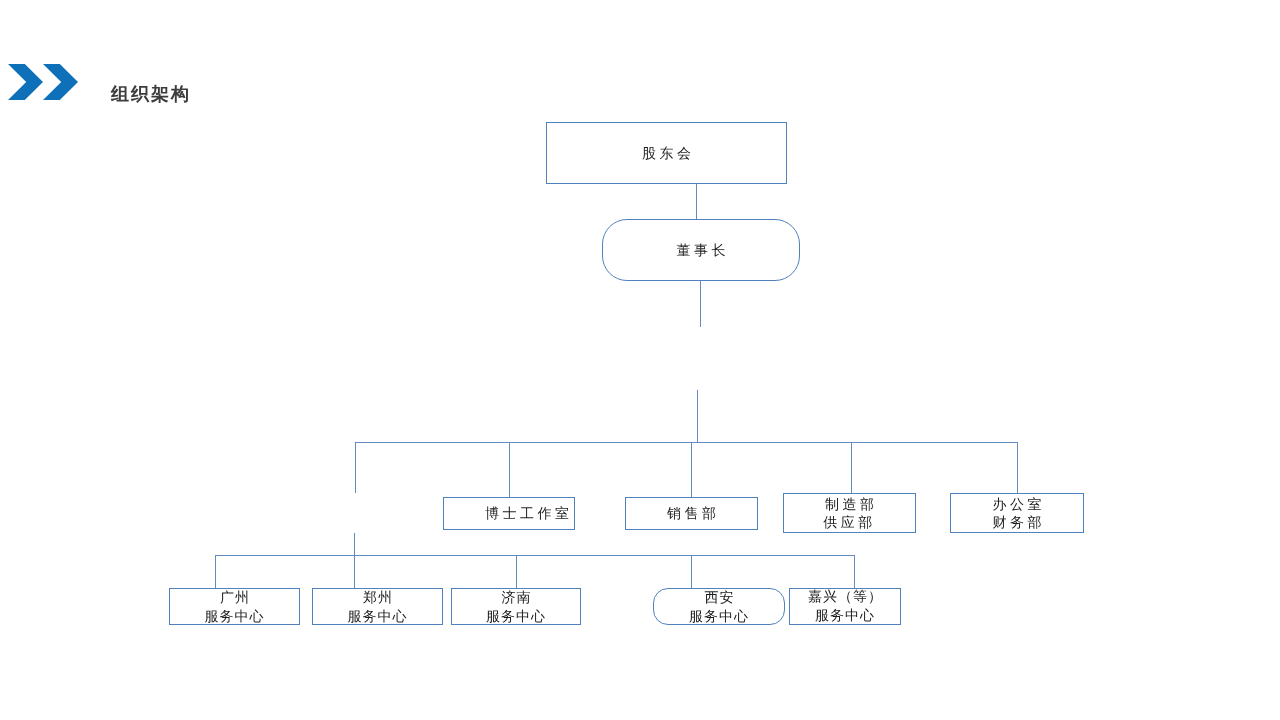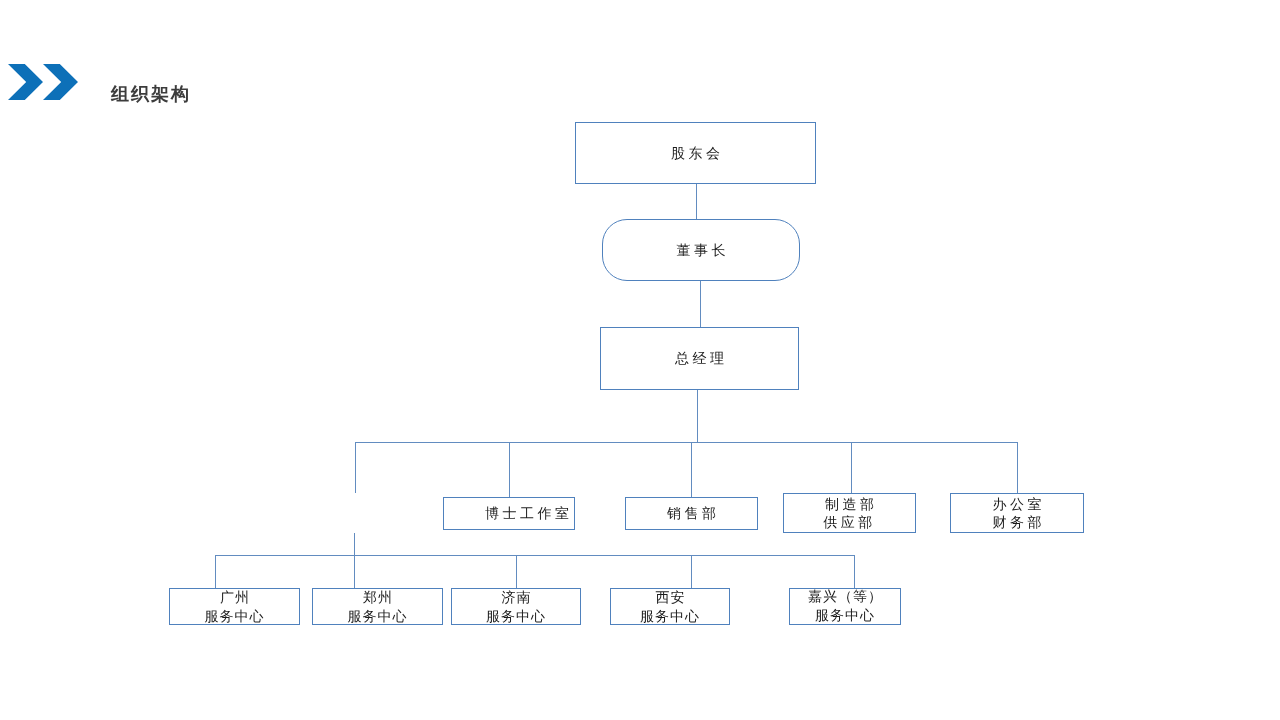--- a/index.html
+++ b/index.html
@@ -22,34 +22,34 @@
 
   
   .node {
     position:absolute; box-sizing:border-box; border:1px solid #4f81bd; background:#fff;
     display:flex; align-items:center; justify-content:center; text-align:center;
     font-size:14px; color:#1c1c1c; line-height:1.32; white-space:pre-line;
     letter-spacing:3.5px; text-indent:3.5px;
   }
   .node.tight { letter-spacing:1px; text-indent:1px; }
 
-  .n-shareholders        { left:575px; top:122px; width:241px; height:62px; }
+  .n-shareholders        { left:546px; top:122px; width:241px; height:62px; }
   .n-chairman            { left:602px; top:219px; width:198px; height:62px;border-radius:25px; }
   .n-general-manager     { left:600px; top:327px; width:199px; height:63px; }
 
   .n-dept-energy         { left:290px; top:493px; width:130px; height:40px; }
   .n-dept-doctor         { left:443px; top:497px; width:132px; height:33px;padding-left:36px; }
   .n-dept-sales          { left:625px; top:497px; width:133px; height:33px; }
   .n-dept-manufacturing  { left:783px; top:493px; width:133px; height:40px; }
   .n-dept-office         { left:950px; top:493px; width:134px; height:40px;text-align:right; }
 
   .n-sc-guangzhou        { left:133px; top:588px; width:131px; height:37px;margin-left:36px; }
   .n-sc-zhengzhou        { left:289px; top:588px; width:131px; height:37px;margin-left:23px; }
   .n-sc-jinan            { left:451px; top:588px; width:130px; height:37px; }
-  .n-sc-xian             { left:610px; top:588px; width:120px; height:37px; }
+  .n-sc-xian             { left:653px; top:588px; width:132px; height:37px;border-radius:15px; }
   .n-sc-jiaxing          { left:789px; top:588px; width:112px; height:37px;font-family:Liberation Serif, serif; }
 
   
   .line { position:absolute; background:#628cc0; }
   .l-sh-ch   { left:696px;  top:184px; width:1px;   height:35px; }
   .l-ch-gm   { left:700px;  top:281px; width:1px;   height:46px; }
   .l-gm-bus  { left:697px;  top:390px; width:1px;   height:52px; }
   .l-bus1    { left:355px;  top:442px; width:663px; height:1px;  }
   .l-d-energy        { left:355px;  top:442px; width:1px; height:51px; }
   .l-d-doctor        { left:509px;  top:442px; width:1px; height:55px; }
@@ -85,21 +85,20 @@
   <div class="line l-energy-bus2"></div>
   <div class="line l-bus2"></div>
   <div class="line l-e-gz"></div>
   <div class="line l-e-zz"></div>
   <div class="line l-e-jn"></div>
   <div class="line l-e-xa"></div>
   <div class="line l-e-jx"></div>
 
   <div class="node n-shareholders">股东会</div>
   <div class="node n-chairman">董事长</div>
-  <div class="node n-general-manager">总经理</div>
 
   <div class="node n-dept-doctor">博士工作室</div>
   <div class="node n-dept-sales">销售部</div>
   <div class="node n-dept-manufacturing">制造部
 供应部</div>
   <div class="node n-dept-office">办公室
 财务部</div>
 
   <div class="node tight n-sc-guangzhou">广州
 服务中心</div>

